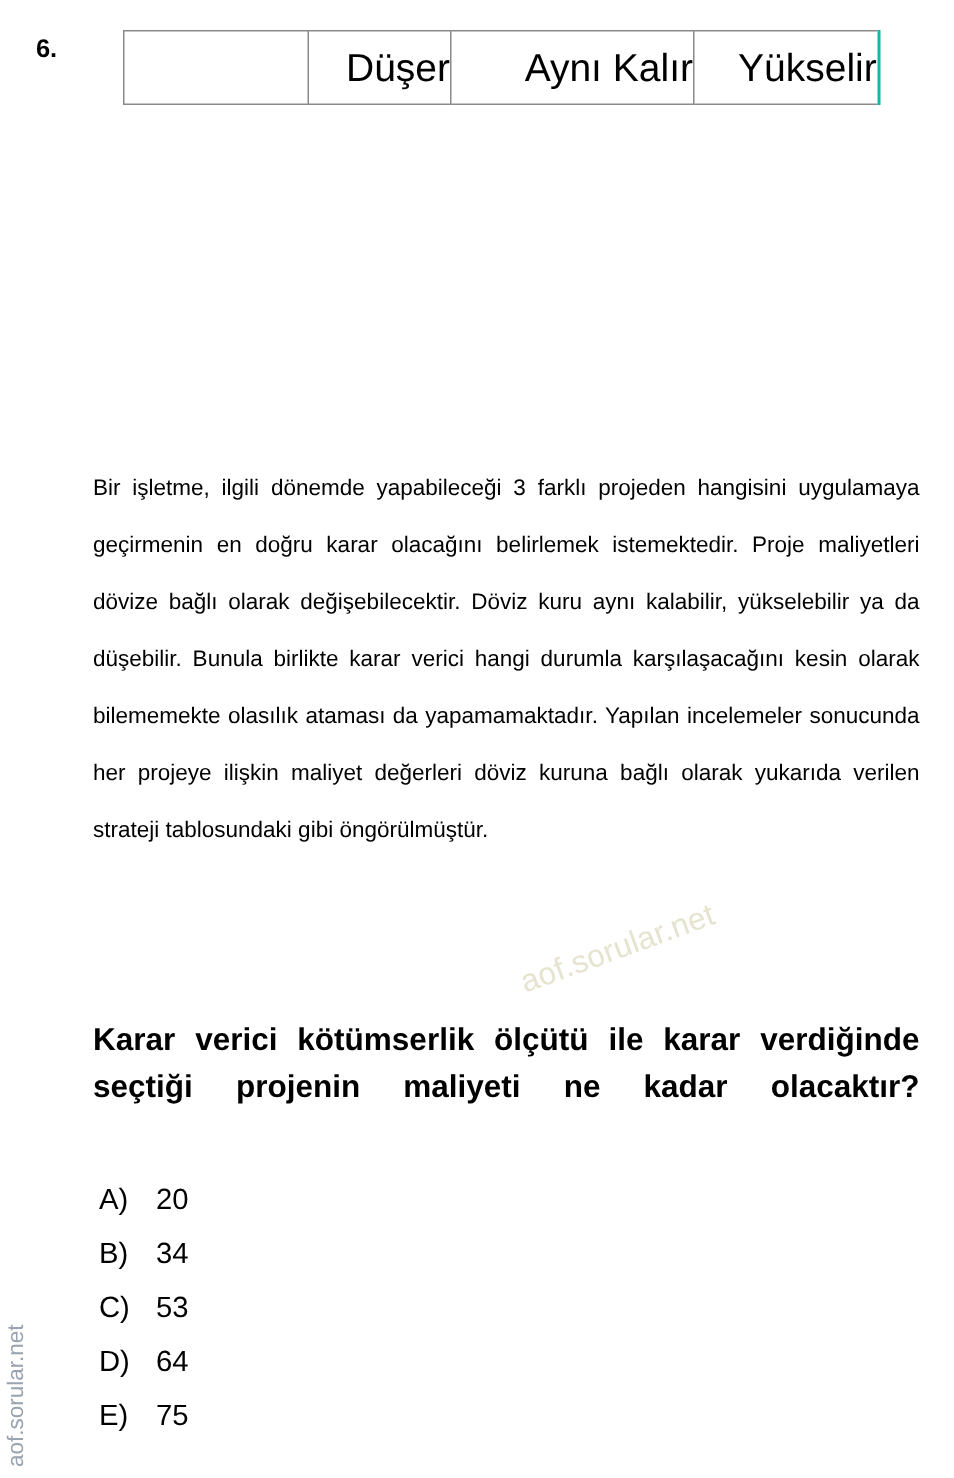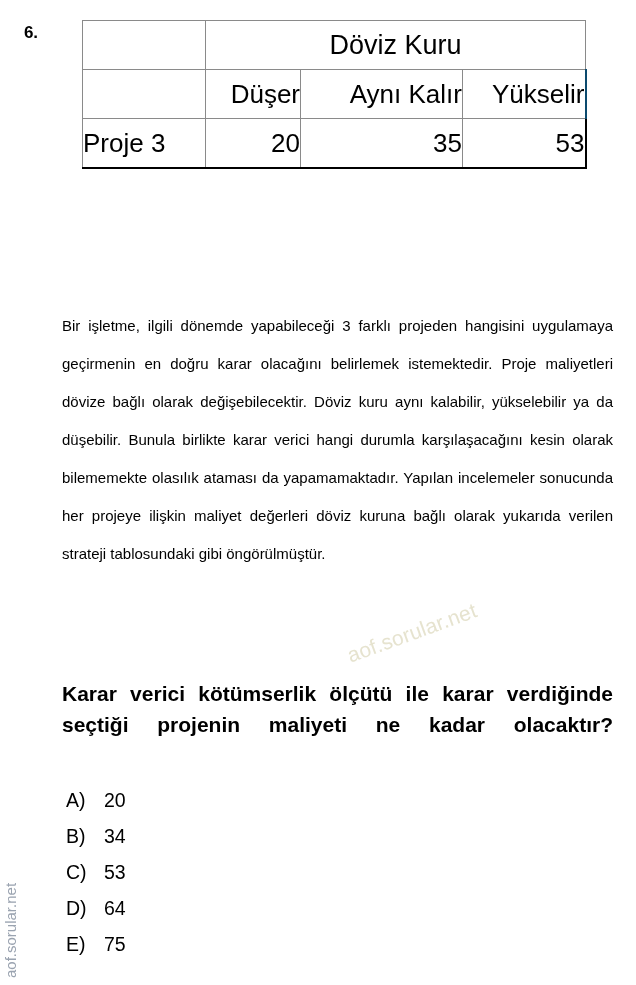--- a/index.html
+++ b/index.html
@@ -70,21 +70,21 @@
     height: 50px;
   }
   td.col-head {
     border-top: 2px solid #000000;
     border-bottom: 1px solid #8a8a8a;
     border-left: 1px solid #000000;
     border-right: 1px solid #000000;
     text-align: right;
     height: 50px;
   }
-  td.col-head.last  { border-right: 2px solid #0c4a6e; margin-left: 36px; }
+  td.col-head.last  { border-right: 2px solid #14b8a6; margin-left: 36px; }
   td.row-label {
     border-left: 2px solid #000000;
     border-right: 2px solid #000000;
     border-top: 1px solid #8a8a8a;
     border-bottom: 1px solid #8a8a8a;
     text-align: left;
     padding-left: 5px;
   }
   td.num-cell {
     border-left: 1px solid #8a8a8a;
@@ -186,34 +186,24 @@
   <table class="strategy-table">
     <colgroup>
       <col class="c-label">
         <col class="c-dusr">
         <col class="c-ayni">
         <col class="c-yuks">
     </colgroup>
     <tbody>
       <tr>
         <td class="corner-cell"></td>
-        <td class="group-head" colspan="3">Döviz Kuru</td>
-      </tr>
-      <tr>
-        <td class="corner-cell"></td>
         <td class="col-head">Düşer</td>
         <td class="col-head">Aynı Kalır</td>
         <td class="col-head last">Yükselir</td>
       </tr>
-      <tr class="last-row">
-        <td class="row-label">Proje 3</td>
-        <td class="num-cell">20</td>
-        <td class="num-cell">35</td>
-        <td class="num-cell last">53</td>
-      </tr>
     </tbody>
   </table>
 </div>
 
 <div id="stem-paragraph">Bir işletme, ilgili dönemde yapabileceği 3 farklı projeden hangisini uygulamaya geçirmenin en doğru karar olacağını belirlemek istemektedir. Proje maliyetleri dövize bağlı olarak değişebilecektir. Döviz kuru aynı kalabilir, yükselebilir ya da düşebilir. Bunula birlikte karar verici hangi durumla karşılaşacağını kesin olarak bilememekte olasılık ataması da yapamamaktadır. Yapılan incelemeler sonucunda her projeye ilişkin maliyet değerleri döviz kuruna bağlı olarak yukarıda verilen strateji tablosundaki gibi öngörülmüştür.</div>
 
 <div id="question-prompt">Karar verici kötümserlik ölçütü ile karar verdiğinde seçtiği projenin maliyeti ne kadar olacaktır?</div>
 
 <div id="options-list">
   <div class="option-row">

